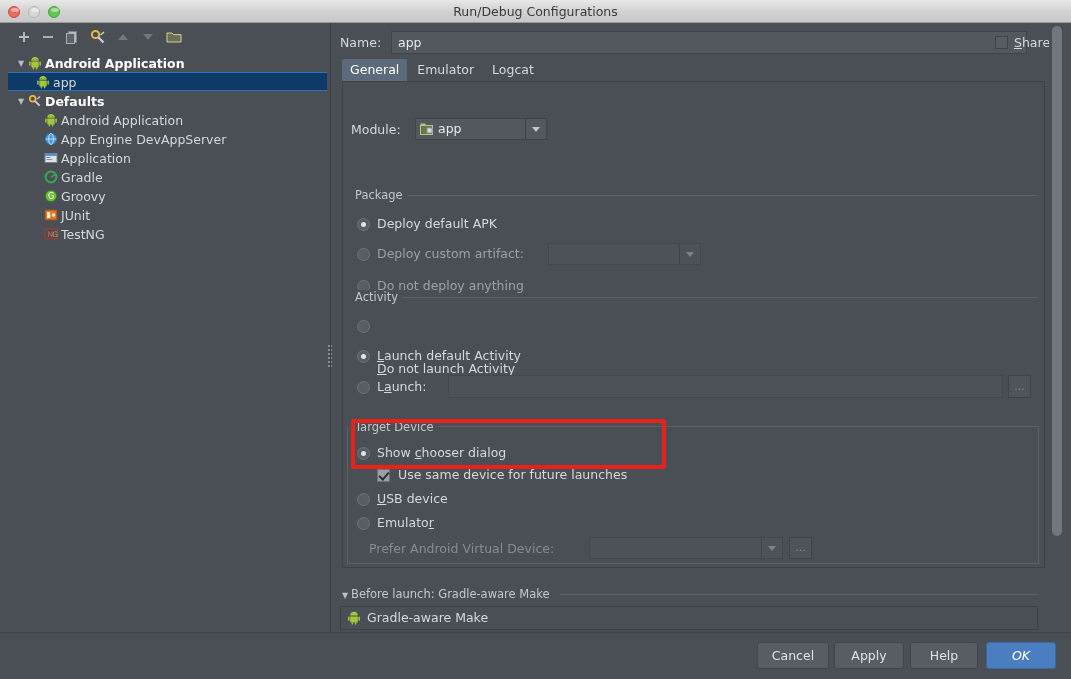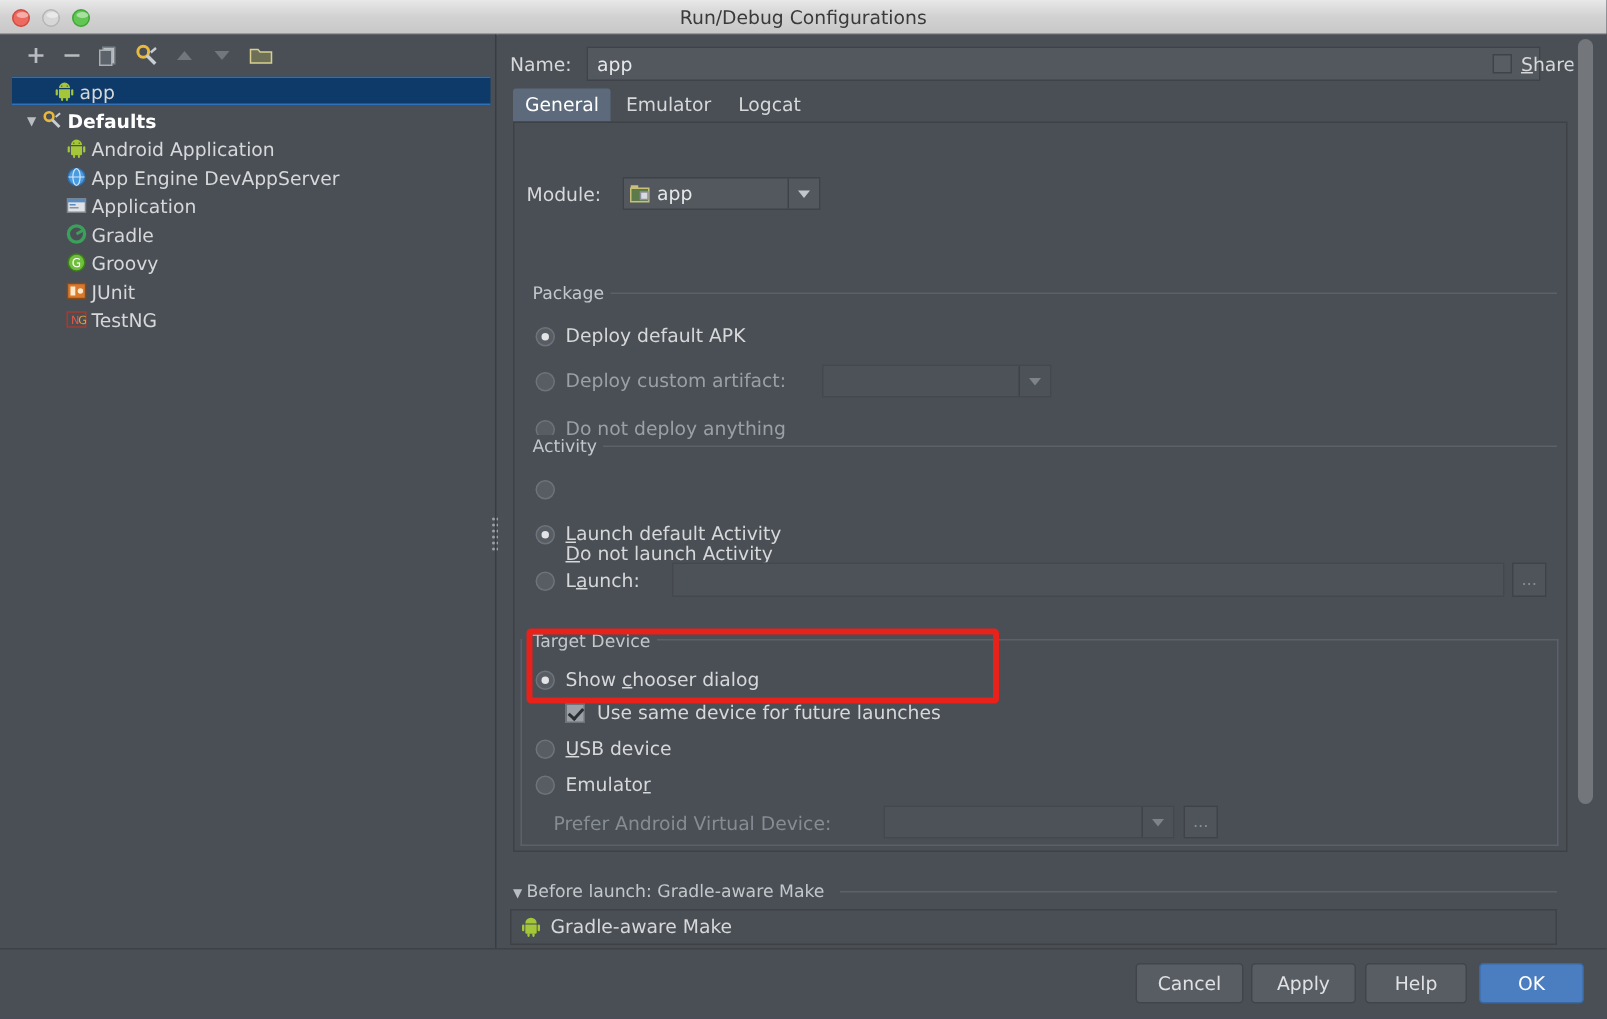--- a/index.html
+++ b/index.html
@@ -244,21 +244,21 @@
     position: absolute; left: 0; top: 632px; width: 1071px; height: 47px;
     background: #4a4f56; border-top: 1px solid #3e4247;
   }
   .dlg-btn {
     position: absolute; top: 9px; height: 27px;
     background: #585d64; border: 1px solid #41454b; border-radius: 3px;
     color: #dfe1e4; font-size: 12.5px;
     line-height: 25px; text-align: center;
     font-family: "DejaVu Sans", "Liberation Sans", sans-serif;
   }
-  .dlg-btn.primary { background: #4a7ec0; border-color: #3a68a2; color: #ffffff; }
+  .dlg-btn.primary { background: #4a7ec0; border-color: #3a68a2; color: #ffffff; font-style: italic; }
 </style>
 </head>
 <body>
 
 <div id="titlebar">
   <div class="traffic" id="tl-close"></div>
   <div class="traffic" id="tl-min"></div>
   <div class="traffic" id="tl-max"></div>
   <div class="title">Run/Debug Configurations</div>
 </div>
@@ -307,20 +307,30 @@
     </div>
 
     <div class="tb-btn" style="left:164px">
       <svg width="16" height="14" viewBox="0 0 16 14">
         <path d="M1 3 L6 3 L7.4 4.6 L15 4.6 L15 12 L1 12 Z" fill="#6d6f56" stroke="#d8cf8f" stroke-width="1"></path>
       </svg>
     </div>
   </div>
 
   <div id="tree">
+      <div class="tree-row" style="margin-top: 2px;"><span class="twisty">▼</span><span class="tnode-icon"><svg width="14" height="14" viewBox="0 0 14 14">
+            <path d="M3.3 5.5 h7.4 v5.1 a0.9 0.9 0 0 1 -0.9 0.9 h-5.6 a0.9 0.9 0 0 1 -0.9 -0.9 z" fill="#a4c639"></path>
+            <path d="M3.3 4.7 a3.7 3.7 0 0 1 7.4 0 z" fill="#a4c639"></path>
+            <circle cx="5.2" cy="3.4" r="0.45" fill="#32373d"></circle>
+            <circle cx="8.8" cy="3.4" r="0.45" fill="#32373d"></circle>
+            <rect x="1.1" y="5.5" width="1.5" height="4.2" rx="0.75" fill="#a4c639"></rect>
+            <rect x="11.4" y="5.5" width="1.5" height="4.2" rx="0.75" fill="#a4c639"></rect>
+            <rect x="4.7" y="11.1" width="1.4" height="2.3" rx="0.7" fill="#a4c639"></rect>
+            <rect x="7.9" y="11.1" width="1.4" height="2.3" rx="0.7" fill="#a4c639"></rect>
+          </svg></span><span class="tlabel bold">Android Application</span></div>
       <div class="tree-row selected" style="margin-top: 0px;"><span style="display:inline-block;width:22px"></span><span class="tnode-icon"><svg width="14" height="14" viewBox="0 0 14 14">
             <path d="M3.3 5.5 h7.4 v5.1 a0.9 0.9 0 0 1 -0.9 0.9 h-5.6 a0.9 0.9 0 0 1 -0.9 -0.9 z" fill="#a4c639"></path>
             <path d="M3.3 4.7 a3.7 3.7 0 0 1 7.4 0 z" fill="#a4c639"></path>
             <circle cx="5.2" cy="3.4" r="0.45" fill="#32373d"></circle>
             <circle cx="8.8" cy="3.4" r="0.45" fill="#32373d"></circle>
             <rect x="1.1" y="5.5" width="1.5" height="4.2" rx="0.75" fill="#a4c639"></rect>
             <rect x="11.4" y="5.5" width="1.5" height="4.2" rx="0.75" fill="#a4c639"></rect>
             <rect x="4.7" y="11.1" width="1.4" height="2.3" rx="0.7" fill="#a4c639"></rect>
             <rect x="7.9" y="11.1" width="1.4" height="2.3" rx="0.7" fill="#a4c639"></rect>
           </svg></span><span class="tlabel">app</span></div>

